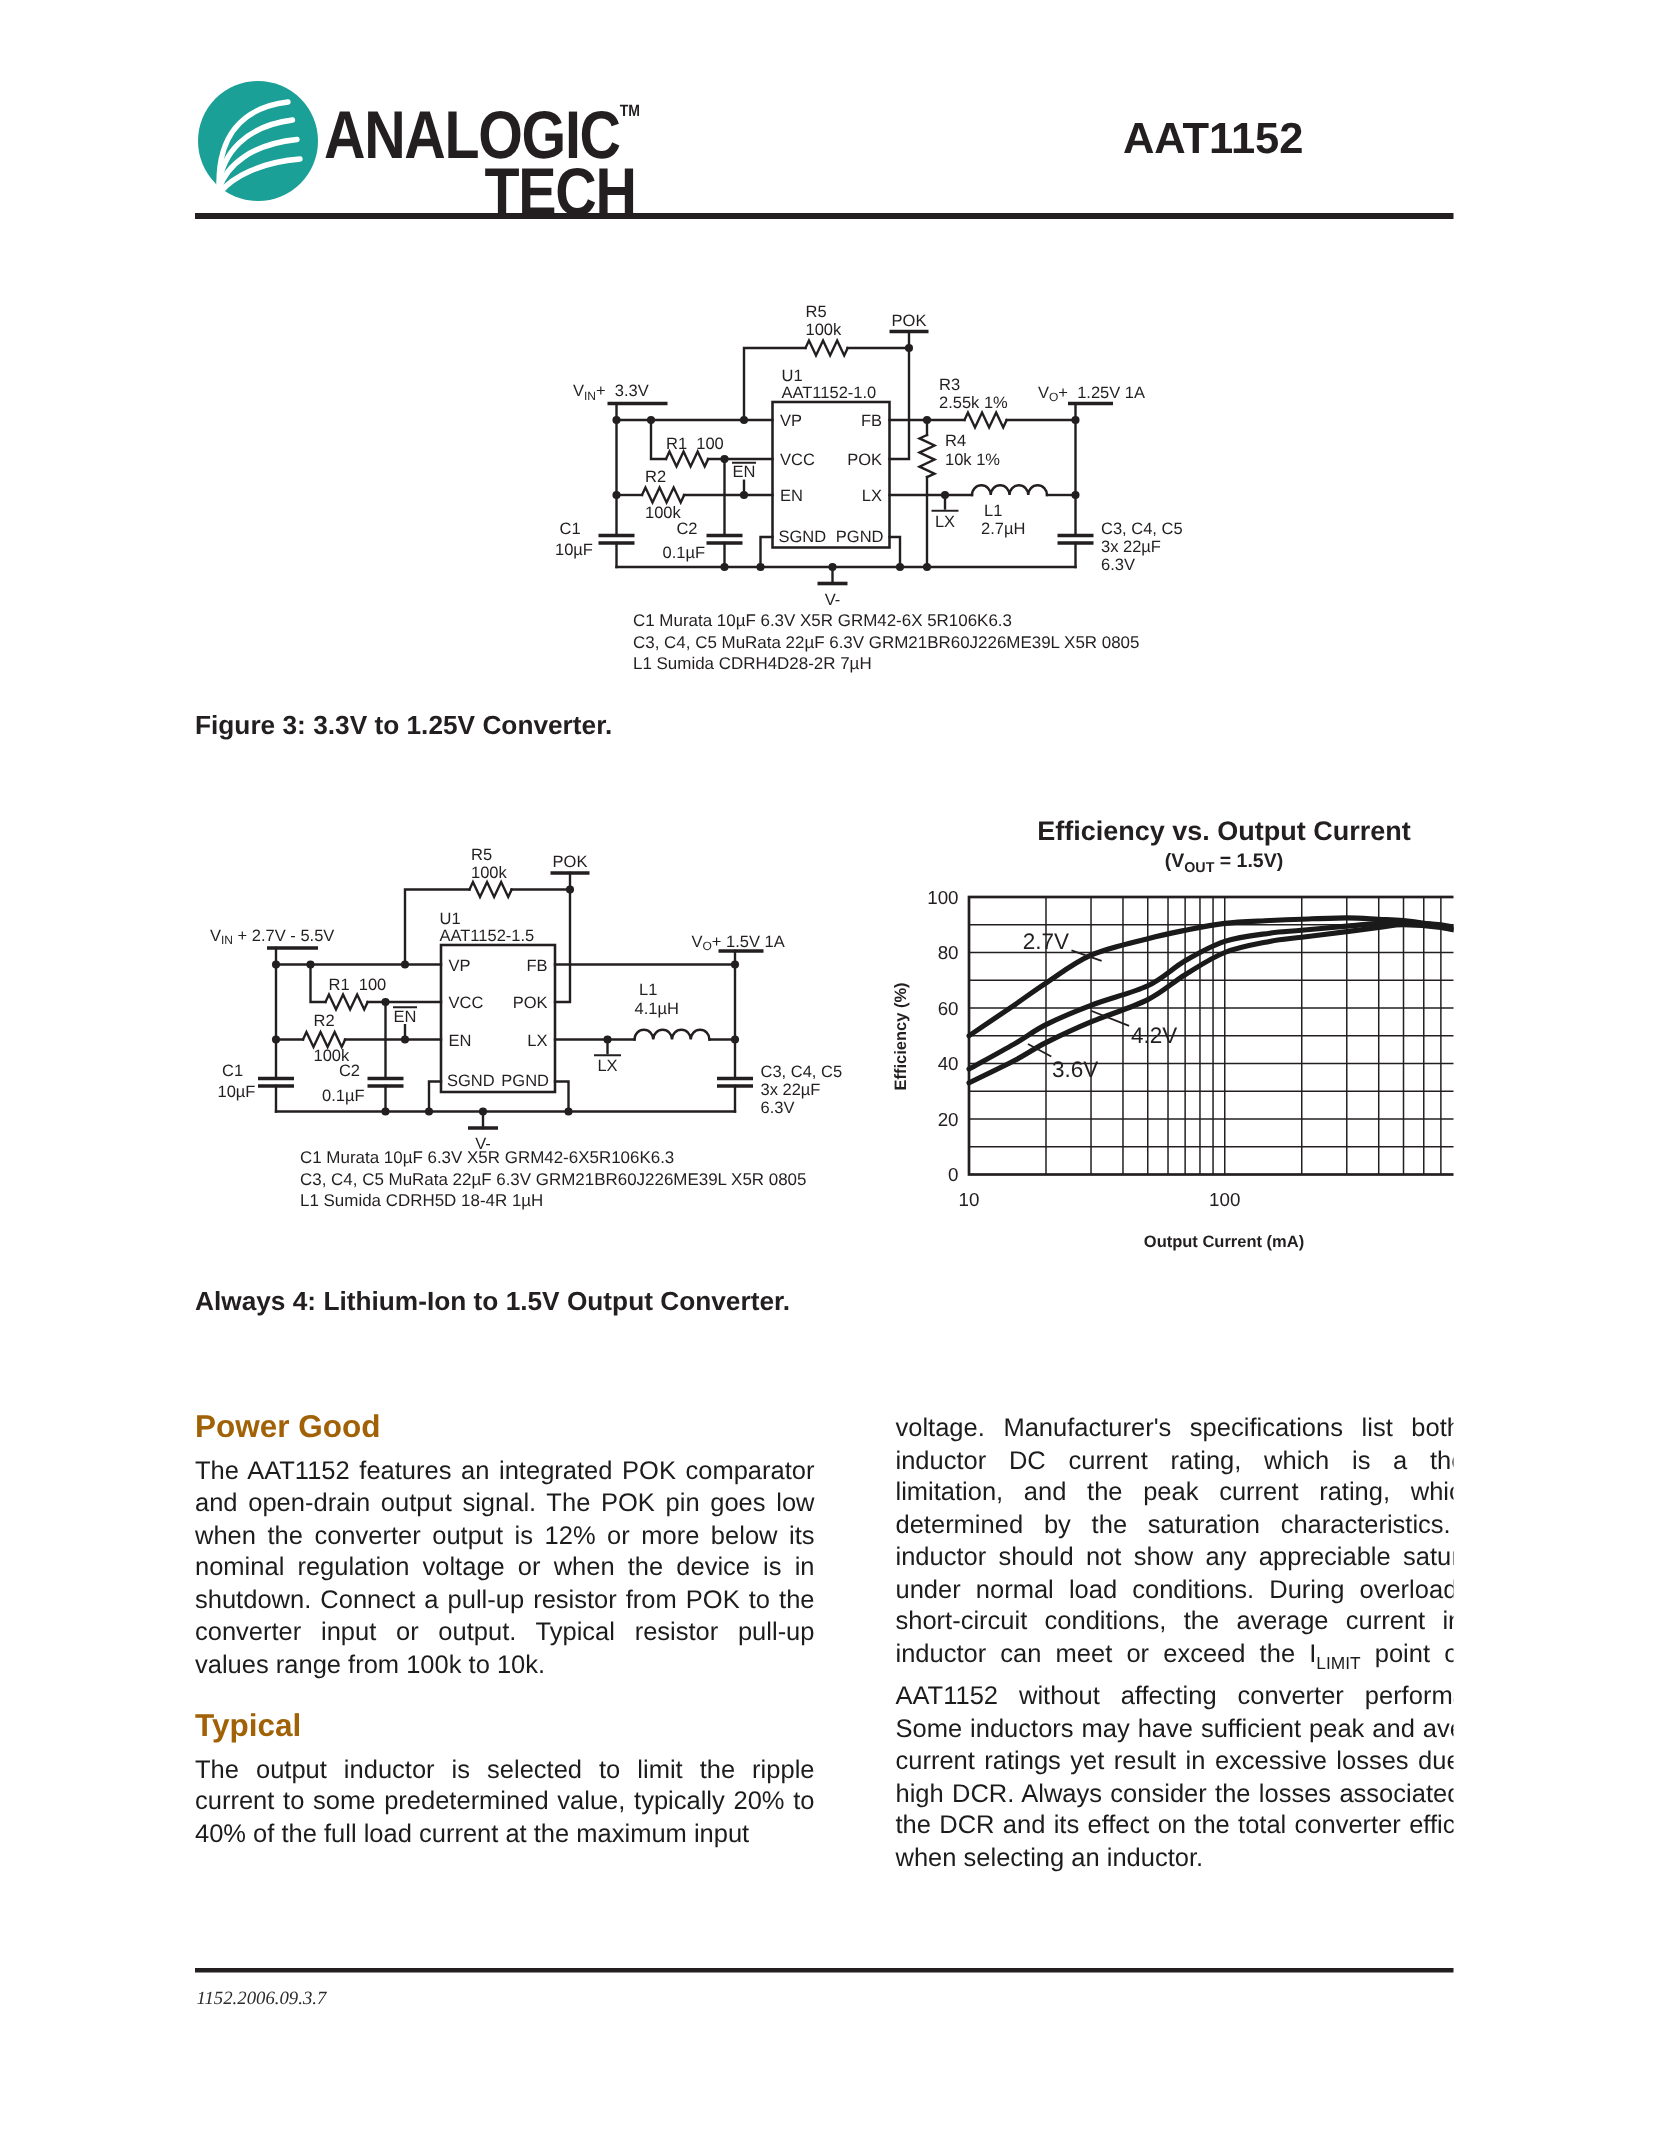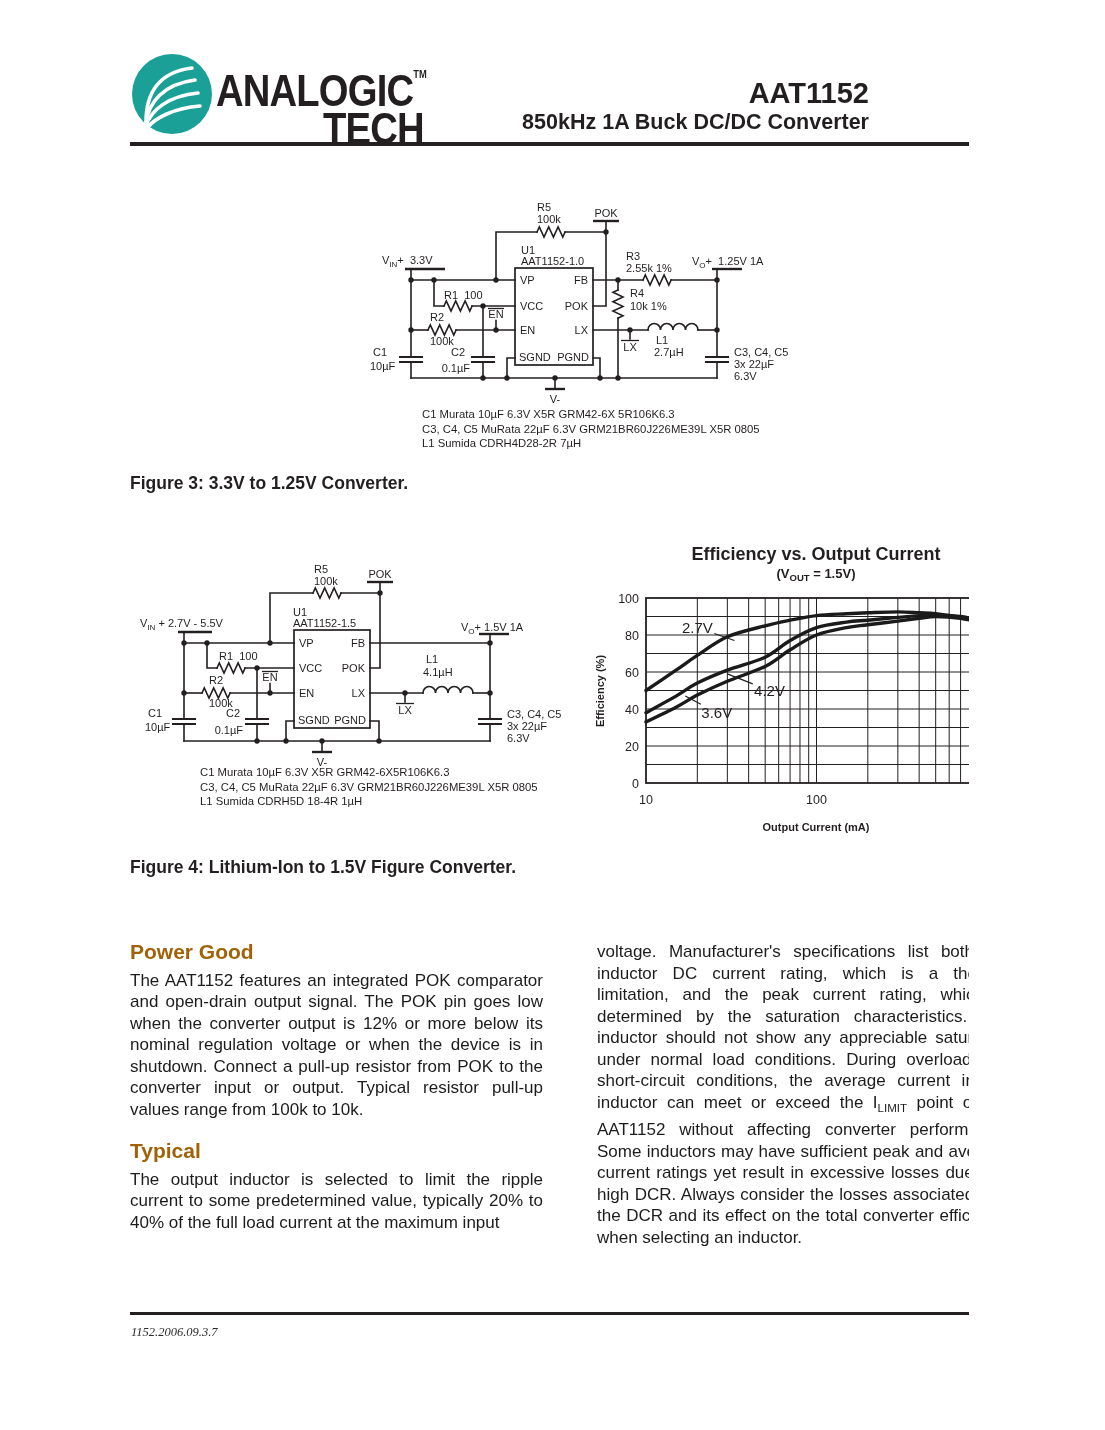--- a/index.html
+++ b/index.html
@@ -65,21 +65,20 @@
       <path d="M15,73 C20,57 37,43 67,40"></path>
       <path d="M16,75 C24,65 43,55 69,53"></path>
     </g>
   </svg>
   <div class="abs" style="left:216px;top:54px">
     <div class="brand-line brand-top"><span>ANALOGIC</span><span class="brand-tm">TM</span></div>
     <div class="brand-line brand-bottom">TECH</div>
   </div>
   <div class="abs title-block" style="top:78px">
     <div class="part-no">AAT1152</div>
-    <div class="doc-subtitle">850kHz 1A Buck DC/DC Converter</div>
   </div>
   <div class="abs rule" style="top:142px;height:4px"></div>
 
   <svg class="abs" style="left:360px;top:190px" width="440" height="270" viewBox="0 0 440 270">
     <g>
       <line class="term" x1="45" y1="79" x2="85" y2="79"></line>
       <path class="w" d="M51,79 V167 M51,172 V188"></path>
       <line class="w" x1="51" y1="90" x2="155" y2="90"></line>
       <path class="w" d="M136,90 V42 H177"></path>
       <path class="w" d="M177,42 l2.3,-5 l4.7,10 l4.7,-10 l4.7,10 l4.7,-10 l4.7,10 l2.3,-5"></path>
@@ -317,21 +316,21 @@
         <text x="51" y="175.5" text-anchor="end" class="ctick">40</text>
         <text x="51" y="138.5" text-anchor="end" class="ctick">60</text>
         <text x="51" y="101.5" text-anchor="end" class="ctick">80</text>
         <text x="51" y="64.5" text-anchor="end" class="ctick">100</text>
         <text x="58" y="266" text-anchor="middle" class="ctick">10</text>
         <text x="228.5" y="266" text-anchor="middle" class="ctick">100</text>
         <text x="399" y="266" text-anchor="middle" class="ctick">1000</text>
       </g>
   </svg>
 
-  <div class="abs fig-caption" style="top:857px">Figure 4: Lithium-Ion to 1.5V Figure Converter.</div>
+  <div class="abs fig-caption" style="top:857px">Always 4: Lithium-Ion to 1.5V Output Converter.</div>
 
   <div class="abs col" style="left:130px;top:941px">
     <h2>Power Good</h2>
     <p>The AAT1152 features an integrated POK comparator and open-drain output signal.  The POK pin goes low when the converter output is 12% or more below its nominal regulation voltage or when the device is in shutdown.  Connect a pull-up resistor from POK to the converter input or output.  Typical resistor pull-up values range from 100k to 10k.</p>
     <h2 class="h2-second">Typical</h2>
     <p>The output inductor is selected to limit the ripple current to some predetermined value, typically 20% to 40% of the full load current at the maximum input</p>
   </div>
   <div class="abs col" style="left:597px;top:941px">
     <p><span>voltage. Manufacturer's specifications list both the inductor DC current rating, which is a thermal limitation, and the peak current rating, which is determined by the saturation characteristics. The inductor should not show any appreciable saturation under normal load conditions. During overload and short-circuit conditions, the average current in the inductor can meet or exceed the I</span><sub class="ssub">LIMIT</sub><span> point of the AAT1152 without affecting converter performance. Some inductors may have sufficient peak and average current ratings yet result in excessive losses due to a high DCR. Always consider the losses associated with the DCR and its effect on the total converter efficiency when selecting an inductor.</span></p>
   </div>

